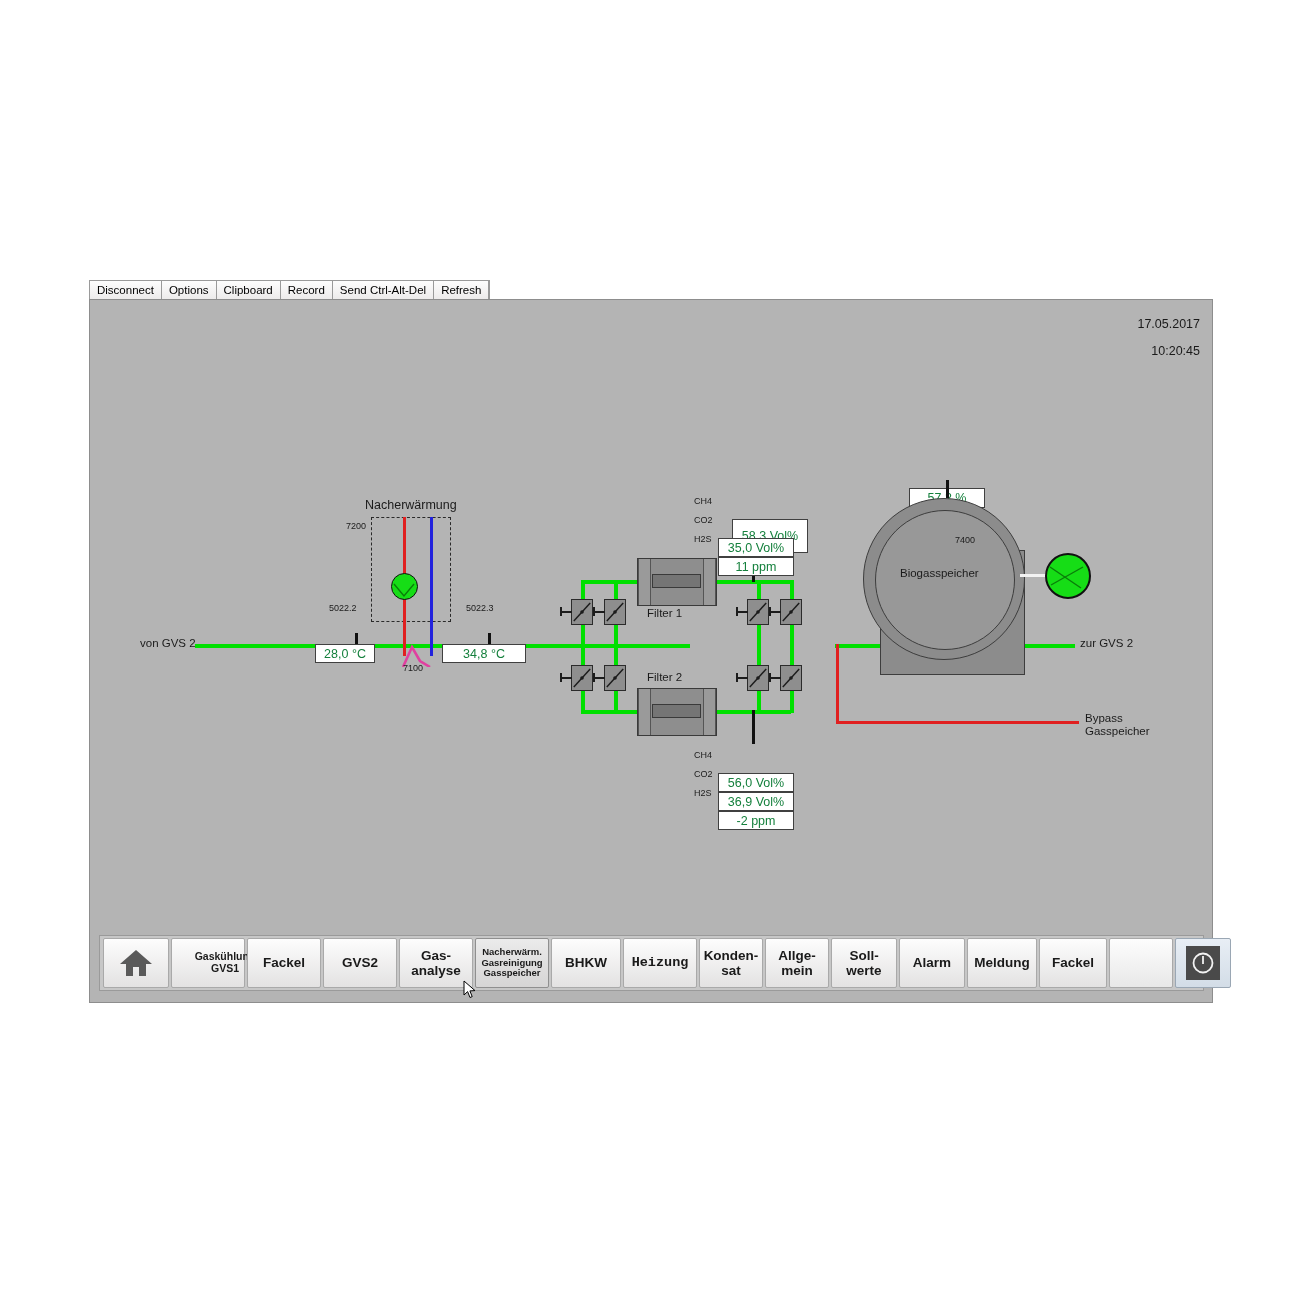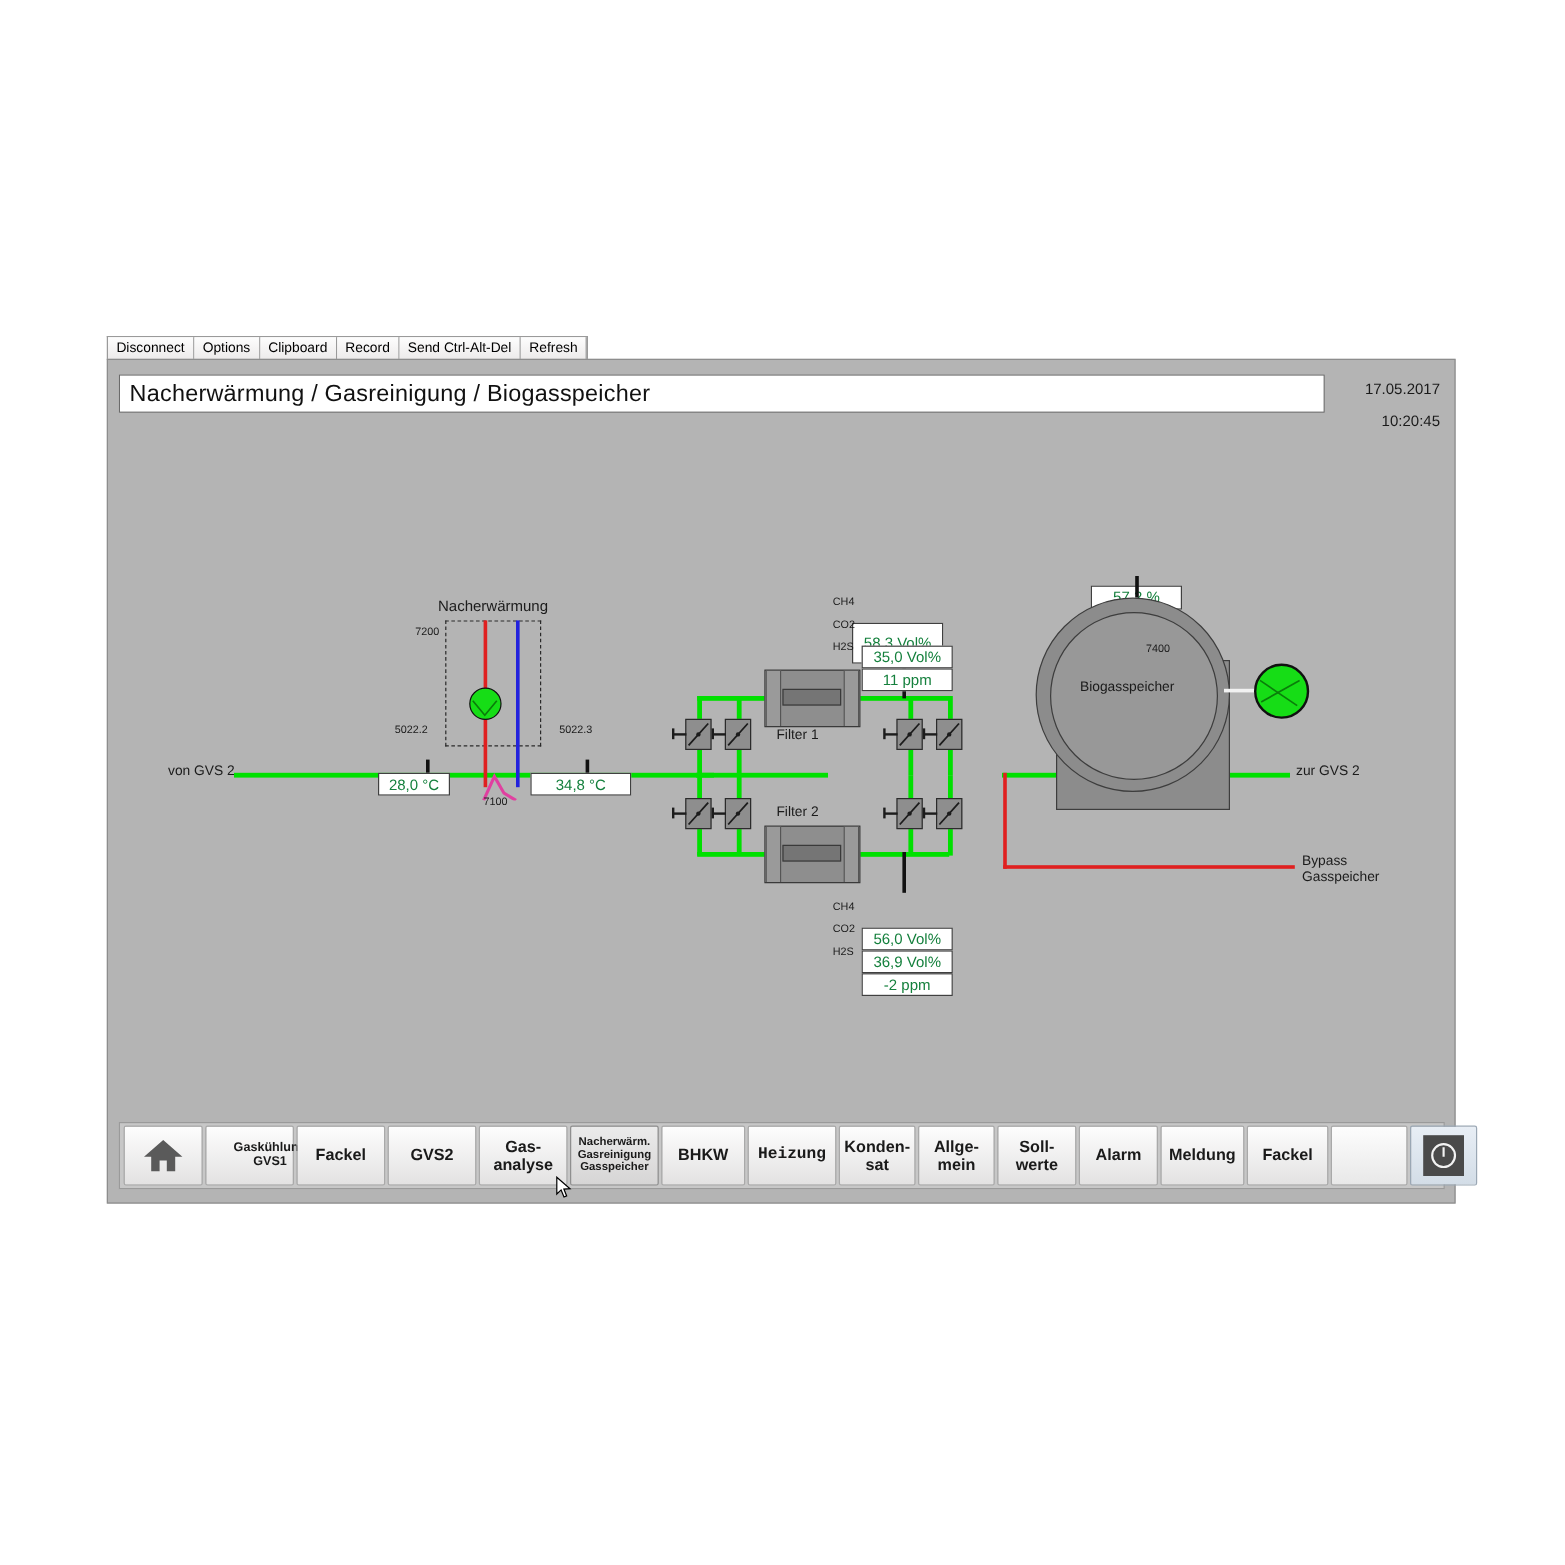--- a/index.html
+++ b/index.html
@@ -84,23 +84,20 @@
   <div class="vnc-btn">Disconnect</div>
   <div class="vnc-btn">Options</div>
   <div class="vnc-btn">Clipboard</div>
   <div class="vnc-btn">Record</div>
   <div class="vnc-btn">Send Ctrl-Alt-Del</div>
   <div class="vnc-btn">Refresh</div>
 </div>
 
 <div id="app-window">
 
-  <div id="title-bar">
-    <div id="title-text">Nacherwärmung / Gasreinigung / Biogasspeicher</div>
-  </div>
   <div id="datetime">
     <div>17.05.2017</div>
     <div>10:20:45</div>
   </div>
 
   <div id="schematic">
 
     <div class="abs pipe-green" style="left:105px;top:294px;width:400px;height:3.5px;"></div>
     <div class="abs pipe-green" style="left:490px;top:294px;width:110px;height:3.5px;"></div>
     <div class="abs pipe-green" style="left:745px;top:294px;width:240px;height:3.5px;"></div>
@@ -220,21 +217,21 @@
       <svg class="slash" viewBox="0 0 22 26">
           <line x1="2" y1="23" x2="20" y2="3" stroke="#1c1c1c" stroke-width="1.6"></line>
           <circle cx="11" cy="13" r="2" fill="#1c1c1c"></circle>
         </svg>
       <div class="vstem" style="left:-11px;top:11px;width:11px;"></div>
       <div class="vstem-cap" style="left:-12px;top:7px;"></div>
     </div>
 
     <div class="abs pipe-black" style="left:662px;top:198px;width:2.5px;height:34px;"></div>
     <div class="lbl-sm" style="left:604px;top:146px;">CH4</div>
-    <div class="valbox" style="left:620px;top:141px;width:76px;height:34px;">58,3 Vol%</div>
+    <div class="valbox" style="left:642px;top:141px;width:76px;height:34px;">58,3 Vol%</div>
     <div class="lbl-sm" style="left:604px;top:165px;">CO2</div>
     <div class="valbox" style="left:628px;top:160px;width:76px;height:19px;">35,0 Vol%</div>
     <div class="lbl-sm" style="left:604px;top:184px;">H2S</div>
     <div class="valbox" style="left:628px;top:179px;width:76px;height:19px;">11 ppm</div>
 
     <div class="abs pipe-black" style="left:662px;top:360px;width:2.5px;height:34px;"></div>
     <div class="lbl-sm" style="left:604px;top:400px;">CH4</div>
     <div class="valbox" style="left:628px;top:395px;width:76px;height:19px;">56,0 Vol%</div>
     <div class="lbl-sm" style="left:604px;top:419px;">CO2</div>
     <div class="valbox" style="left:628px;top:414px;width:76px;height:19px;">36,9 Vol%</div>

